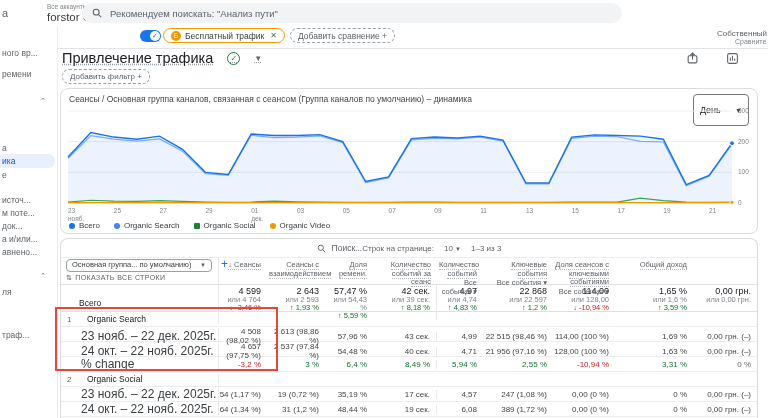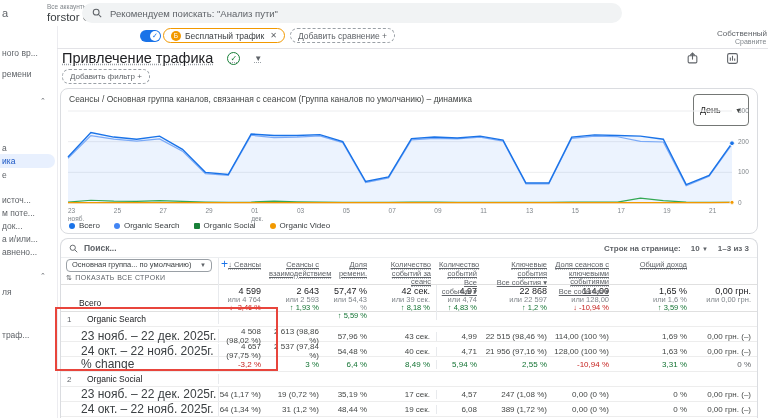--- a/index.html
+++ b/index.html
@@ -47,27 +47,27 @@
   .c-title{position:absolute;left:8px;top:5px;font-size:8.5px;color:#444746;white-space:nowrap;}
   .gran{position:absolute;right:8px;top:5px;width:56px;height:32px;border:1px solid #747775;border-radius:4px;
         display:flex;align-items:center;justify-content:space-between;padding:0 6px;box-sizing:border-box;}
   .gran .g-label{font-size:9px;color:#1f1f1f;}
   .gran .caret{font-size:7px;color:#444746;}
   .legend{position:absolute;left:8px;bottom:3px;display:flex;gap:14px;font-size:8px;color:#3c4043;align-items:center;}
   .legend .li{display:flex;align-items:center;gap:4px;}
   .mk{width:6px;height:6px;display:inline-block;border-radius:50%;}
   .mk.square{border-radius:1px;}
   
-  .t-search{height:18px;display:flex;align-items:center;justify-content:space-between;
-            padding:0 8px;border-bottom:1px solid #eceef0;font-size:8.5px;color:#5f6368;font-weight:bold;}
+  .t-search{height:18px;display:flex;align-items:center;justify-content:center;
+            padding:0 8px;border-bottom:1px solid #eceef0;font-size:8.5px;color:#5f6368;}
   .t-search .left{display:flex;align-items:center;gap:6px;}
   .pager{display:flex;align-items:center;gap:10px;font-size:8px;color:#5f6368;}
   .grid{display:grid;grid-template-columns:158px 48px 58px 48px 64px 46px 70px 62px 78px 64px;}
   .thead{position:relative;height:26px;border-bottom:1px solid #e0e0e0;}
-  .hcell{font-size:7.5px;line-height:8.5px;color:#5f6368;text-align:right;padding:3px 6px 0 2px;box-sizing:border-box;text-decoration:underline;}
+  .hcell{font-size:7.5px;line-height:8.5px;color:#5f6368;text-align:right;padding:3px 6px 0 2px;box-sizing:border-box;}
   .hcell .lbl{border-bottom:1px dotted #b5b9bd;}
   .hcell .flt{margin-top:1px;font-size:7.5px;color:#5f6368;border-bottom:none;}
   .dim-chip{position:absolute;left:5px;top:1px;width:146px;height:13px;border:1px solid #9aa0a6;border-radius:4px;
             display:flex;align-items:center;justify-content:space-between;padding:0 5px;box-sizing:border-box;
             font-size:7.5px;color:#3c4043;white-space:nowrap;overflow:hidden;}
   .plusbtn{position:absolute;left:160px;top:2px;font-size:12px;color:#1a73e8;}
   .showall{position:absolute;left:5px;top:16px;font-size:7px;letter-spacing:.4px;color:#5f6368;
            display:flex;align-items:center;gap:3px;}
   .brd-r{border-right:1px solid #e8eaed;}
   .totrow{height:26px;border-bottom:1px solid #e0e0e0;}

